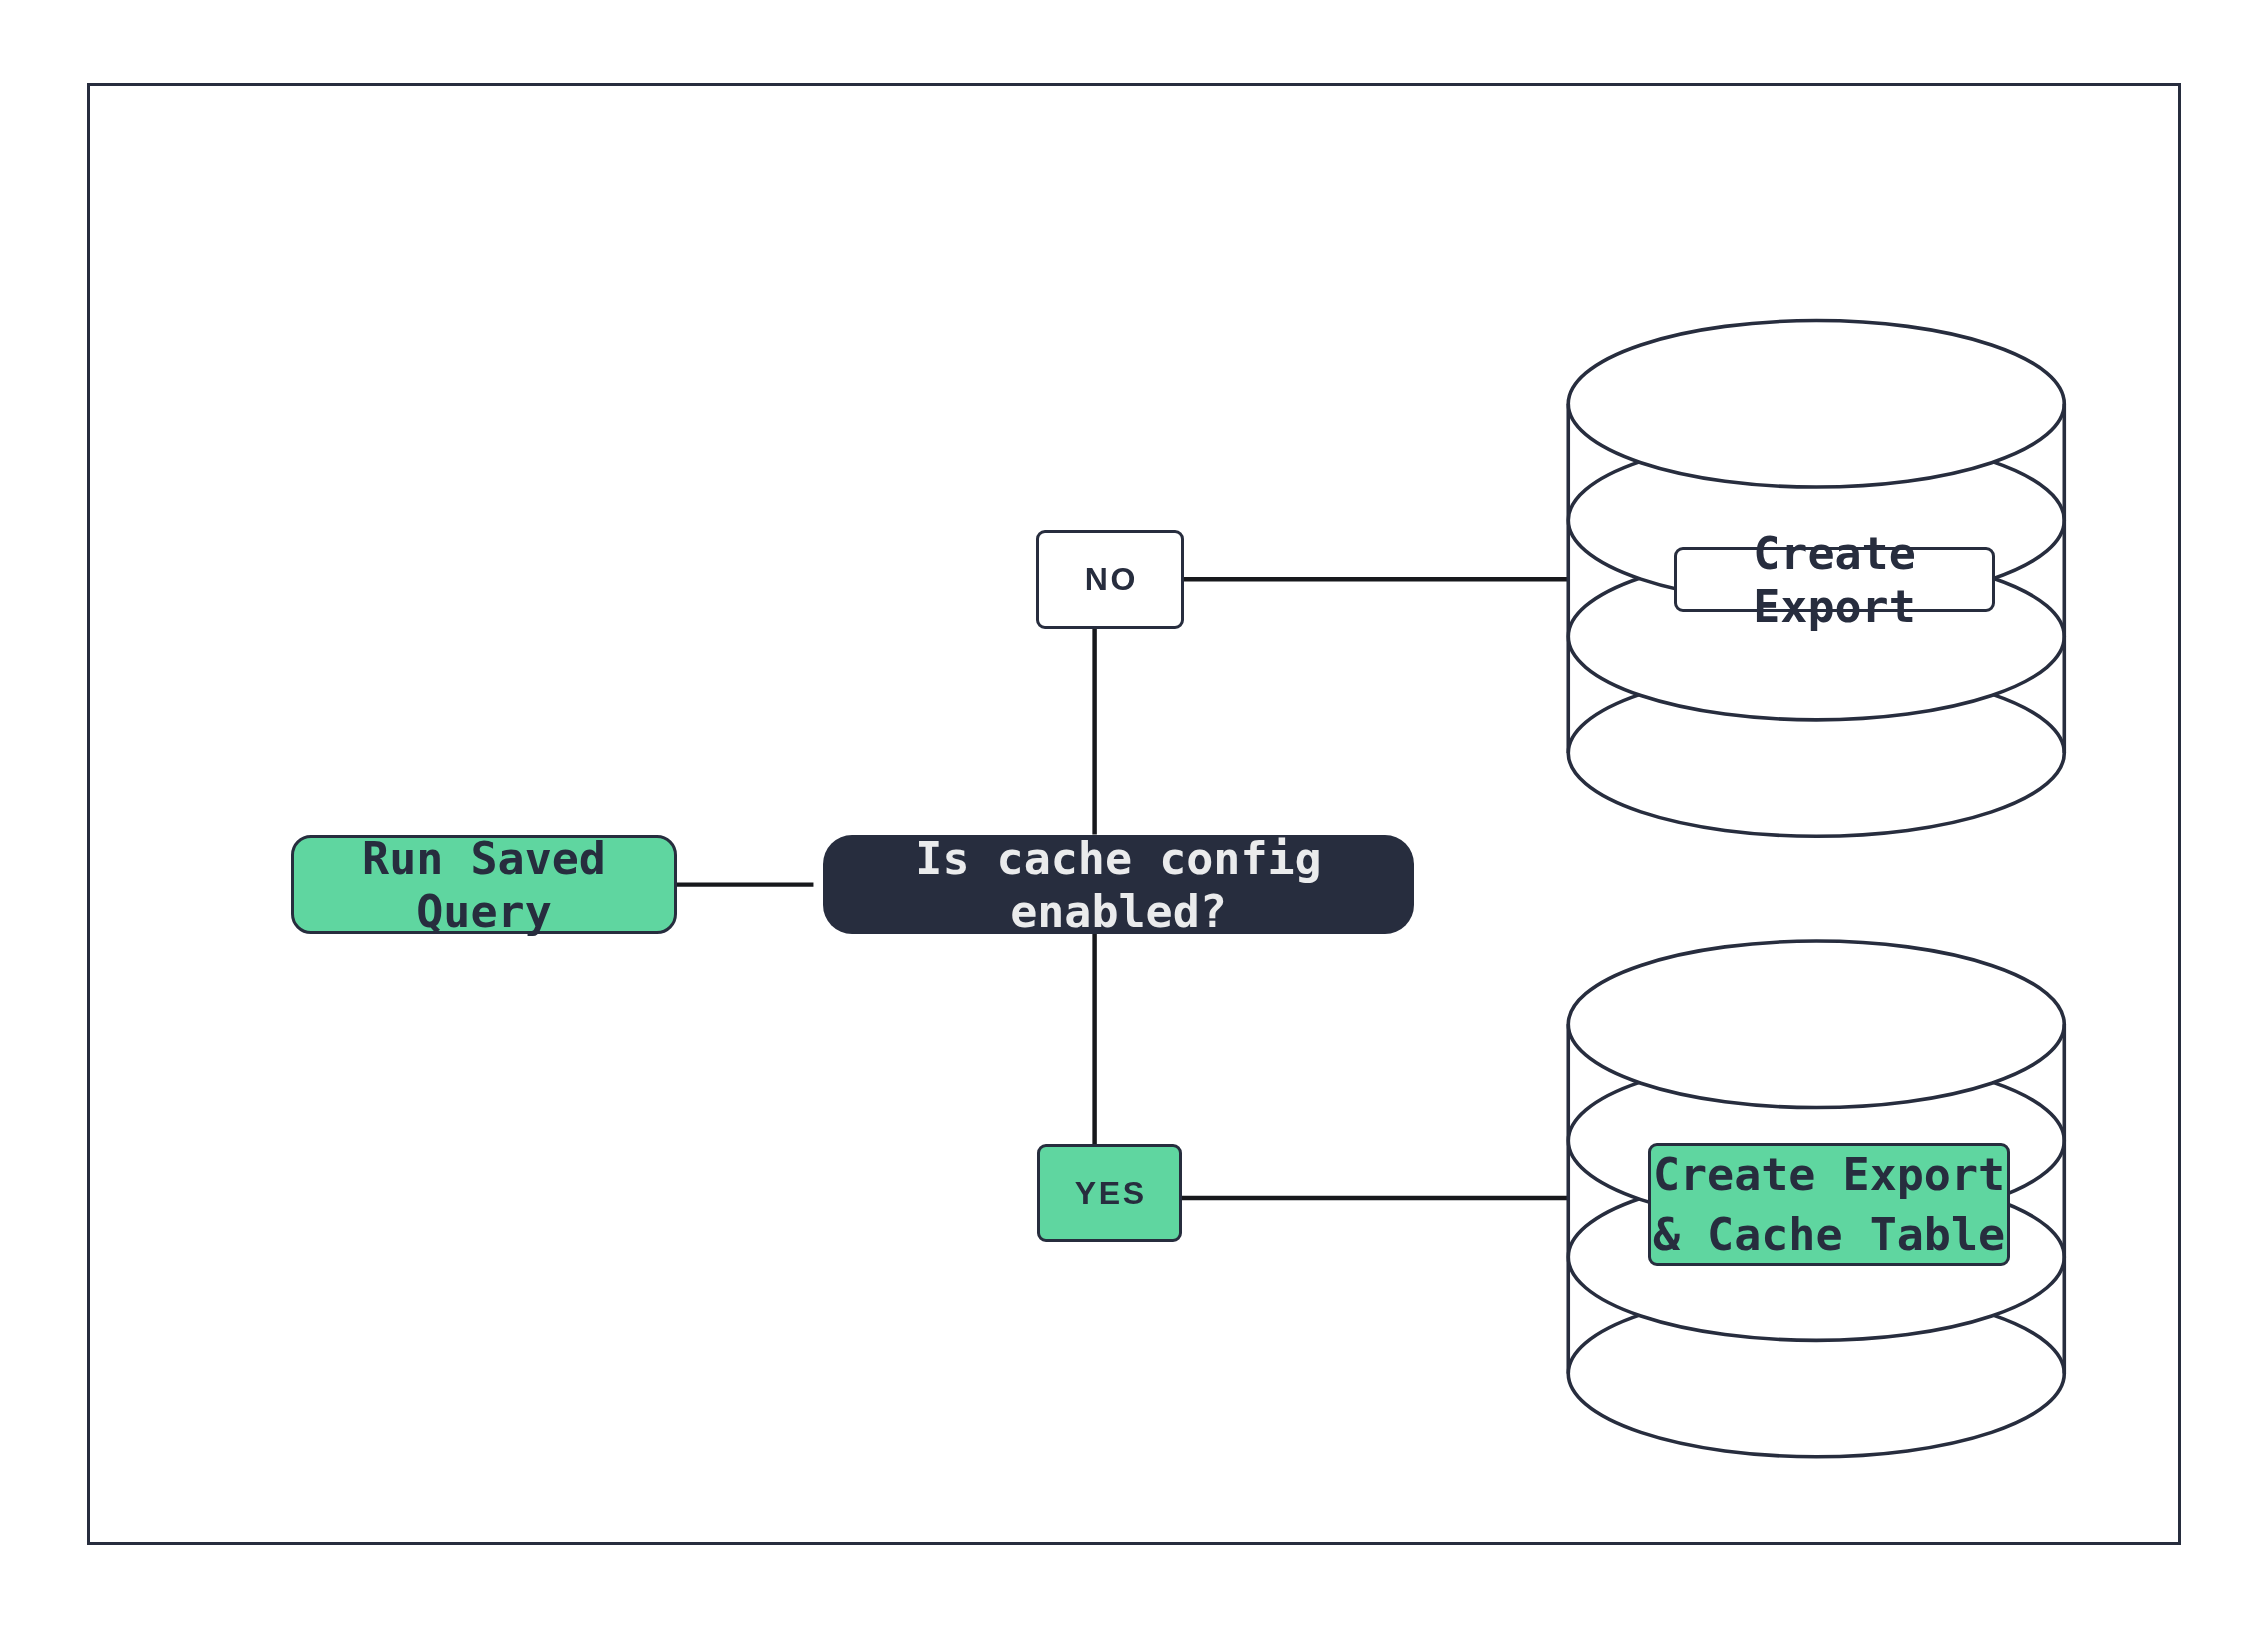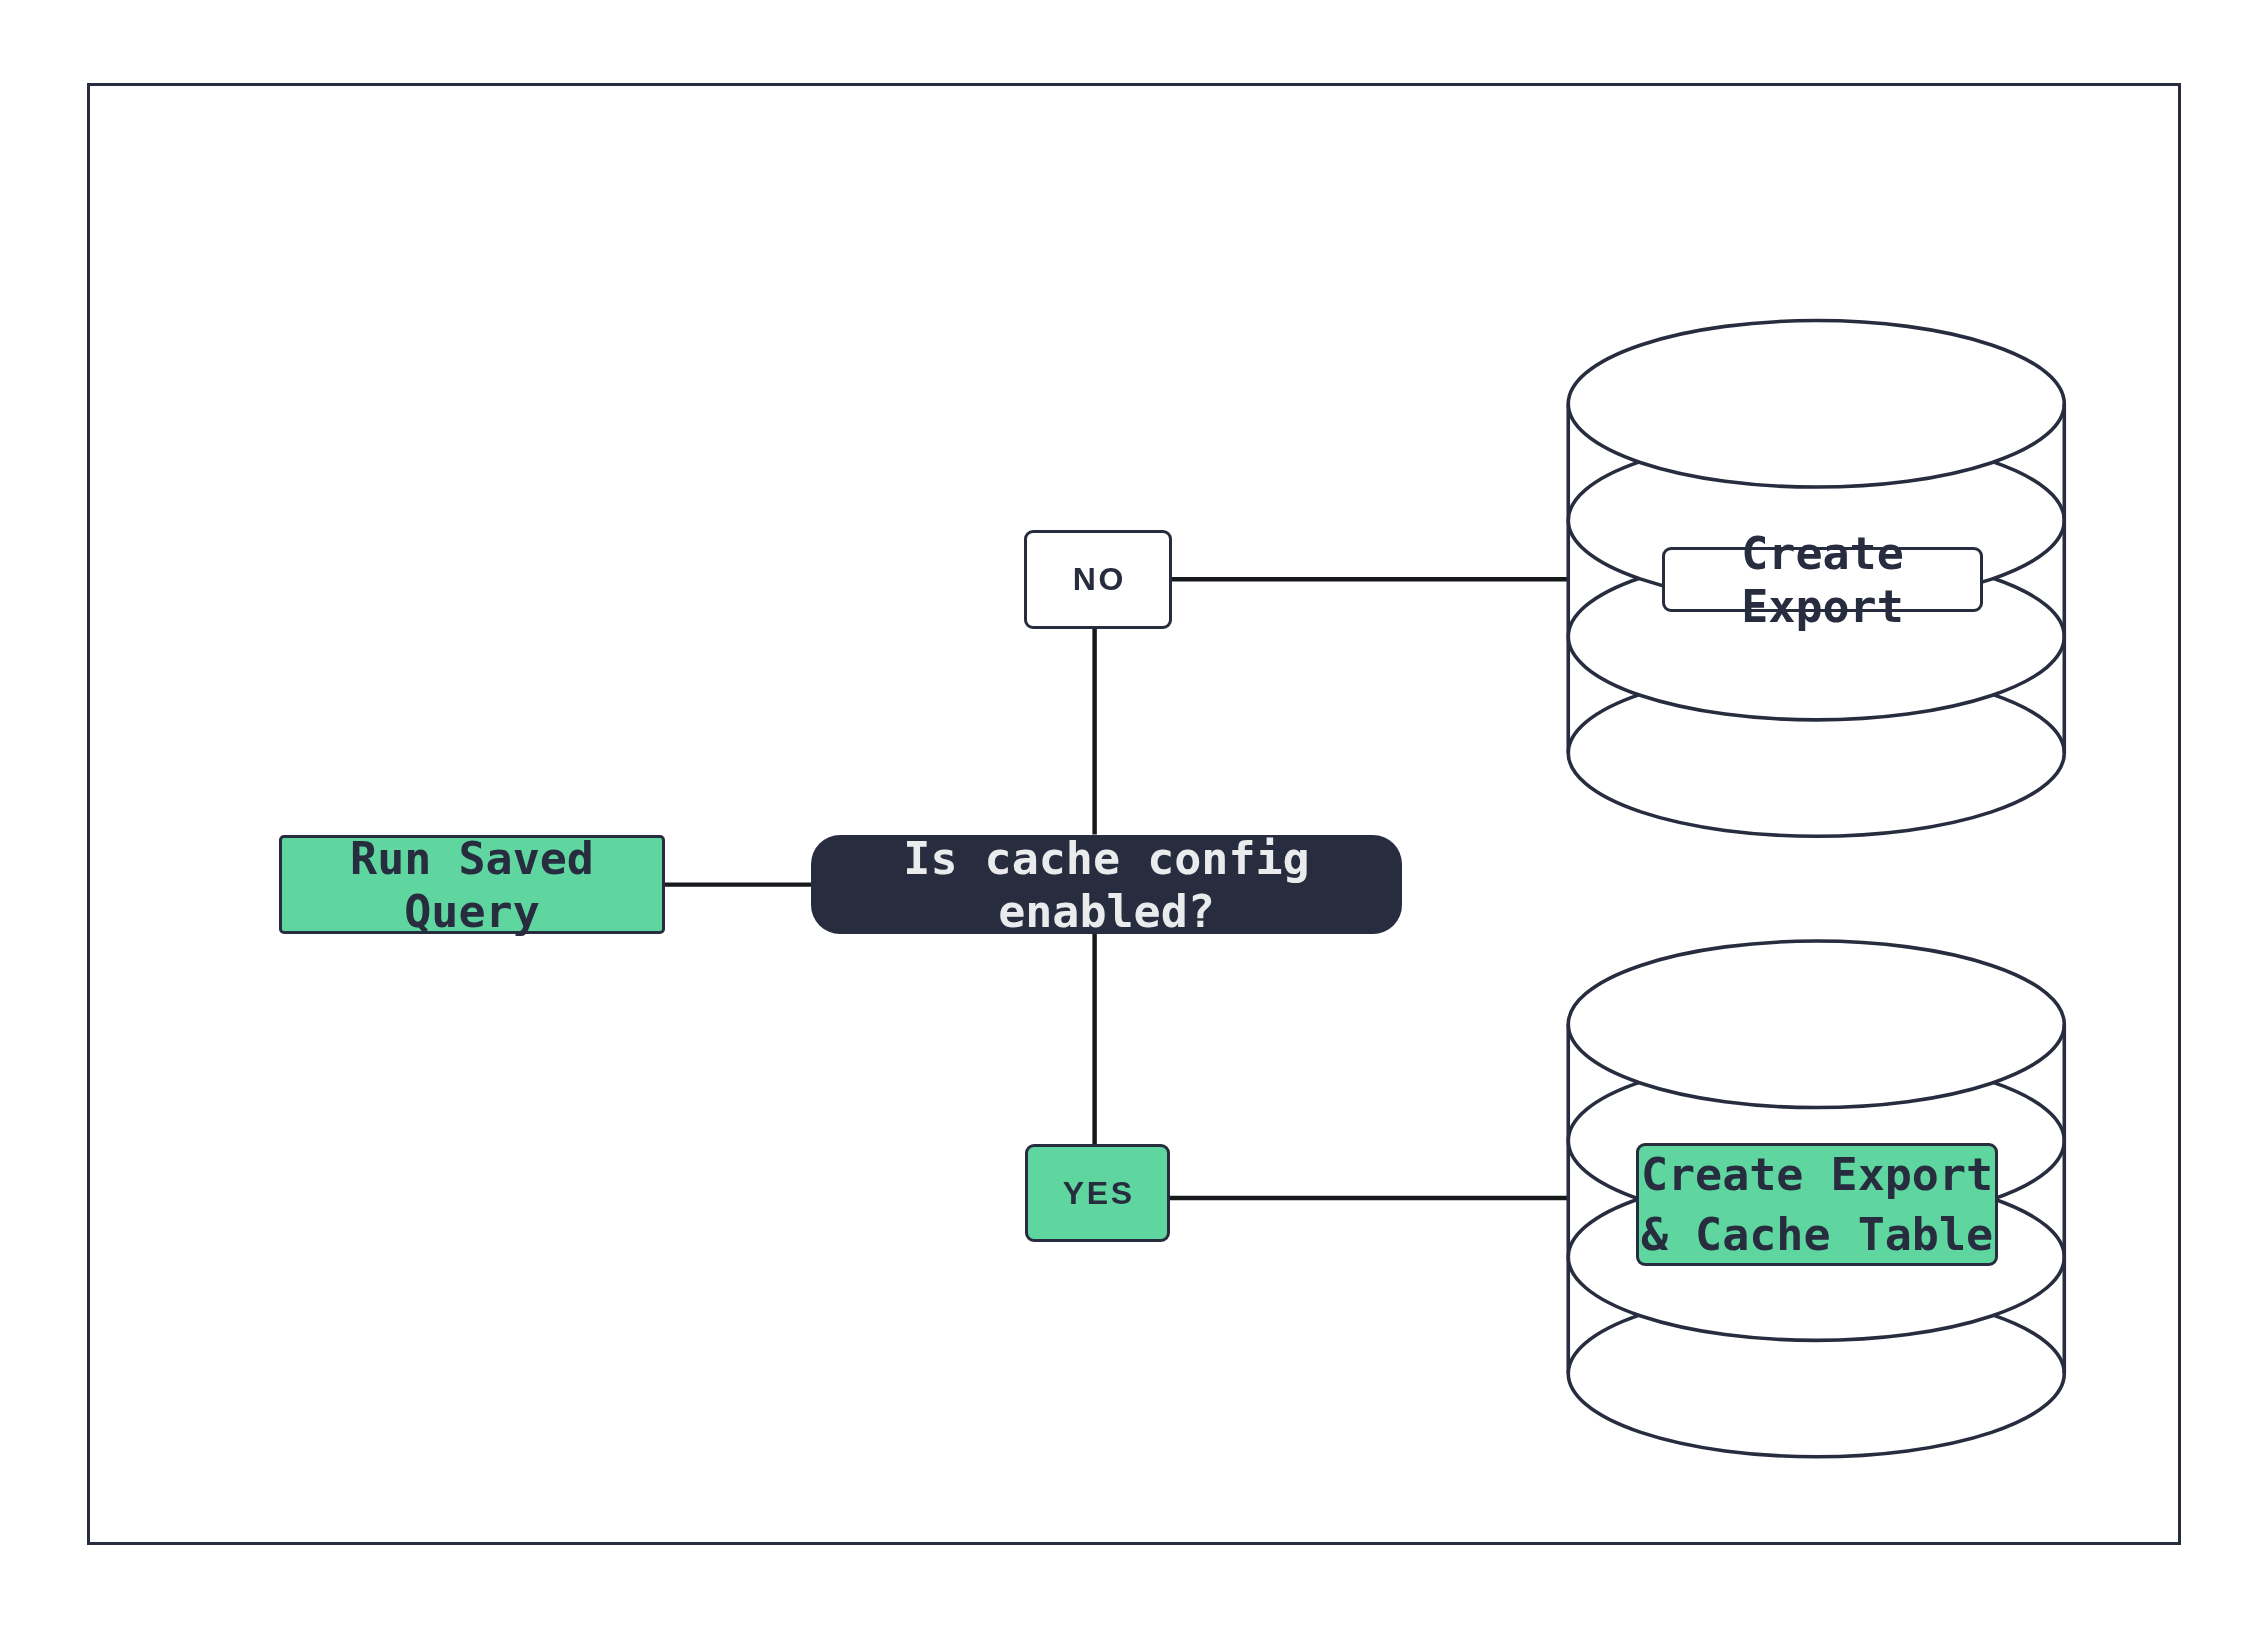--- a/index.html
+++ b/index.html
@@ -22,24 +22,24 @@
     color:var(--navy);}
 
   
   svg.layer{position:absolute;left:0;top:0;width:2268px;height:1626px;z-index:1;}
   .edge{stroke:#17181c;stroke-width:5;fill:none;}
   .cyl-stroke{stroke:var(--navy);stroke-width:4;}
   .cyl-fill{fill:var(--white);}
 
   
   .node{position:absolute;z-index:2;display:flex;align-items:center;justify-content:center;
-    text-align:center;}
+    text-align:center;margin-left:12px;}
   .mono{font-family:"DejaVu Sans Mono",monospace;font-weight:600;font-size:45px;
     color:var(--navy);}
-  .green-box{background:var(--green);border:3.6px solid var(--navy);border-radius:5px;}
+  .green-box{background:var(--green);border:3.6px solid var(--navy);border-radius:20px;}
   .white-box{background:var(--white);border:3.6px solid var(--navy);border-radius:10.7px;}
   .dark-box{background:var(--navy);border-radius:12.5px;color:var(--light-text);}
   .dark-box.mono{color:var(--light-text);border-radius:29px;}
 
   .node-run{left:279px;top:835px;width:386px;height:99px;}
   .node-decision{left:811px;top:835px;width:591px;height:99px;}
   .edge-label{font-family:"Liberation Sans",sans-serif;font-weight:700;font-size:32px;
     letter-spacing:2.7px;text-indent:2.7px;color:var(--navy);}
   .node-no{left:1024px;top:530px;width:148px;height:99px;border-radius:9px;}
   .node-yes{left:1025px;top:1144px;width:145px;height:98px;border-radius:9px;}

